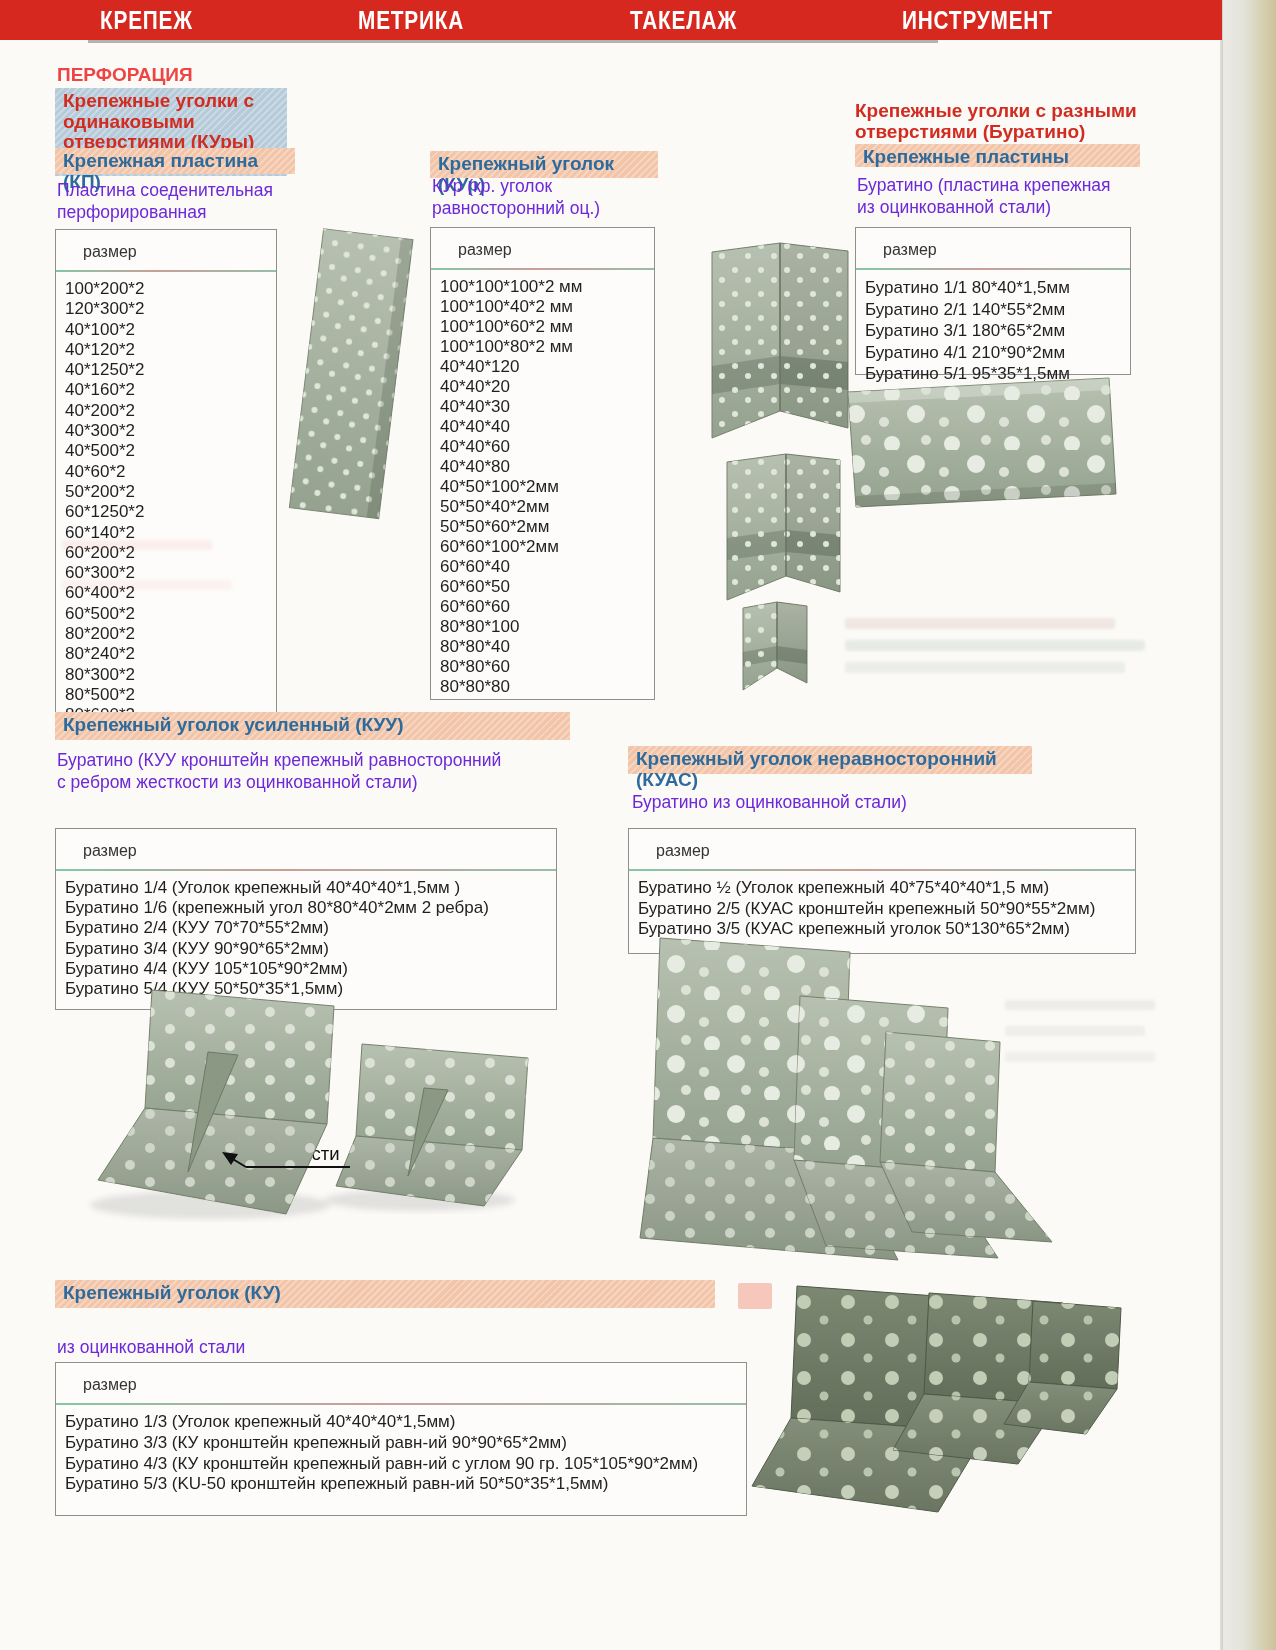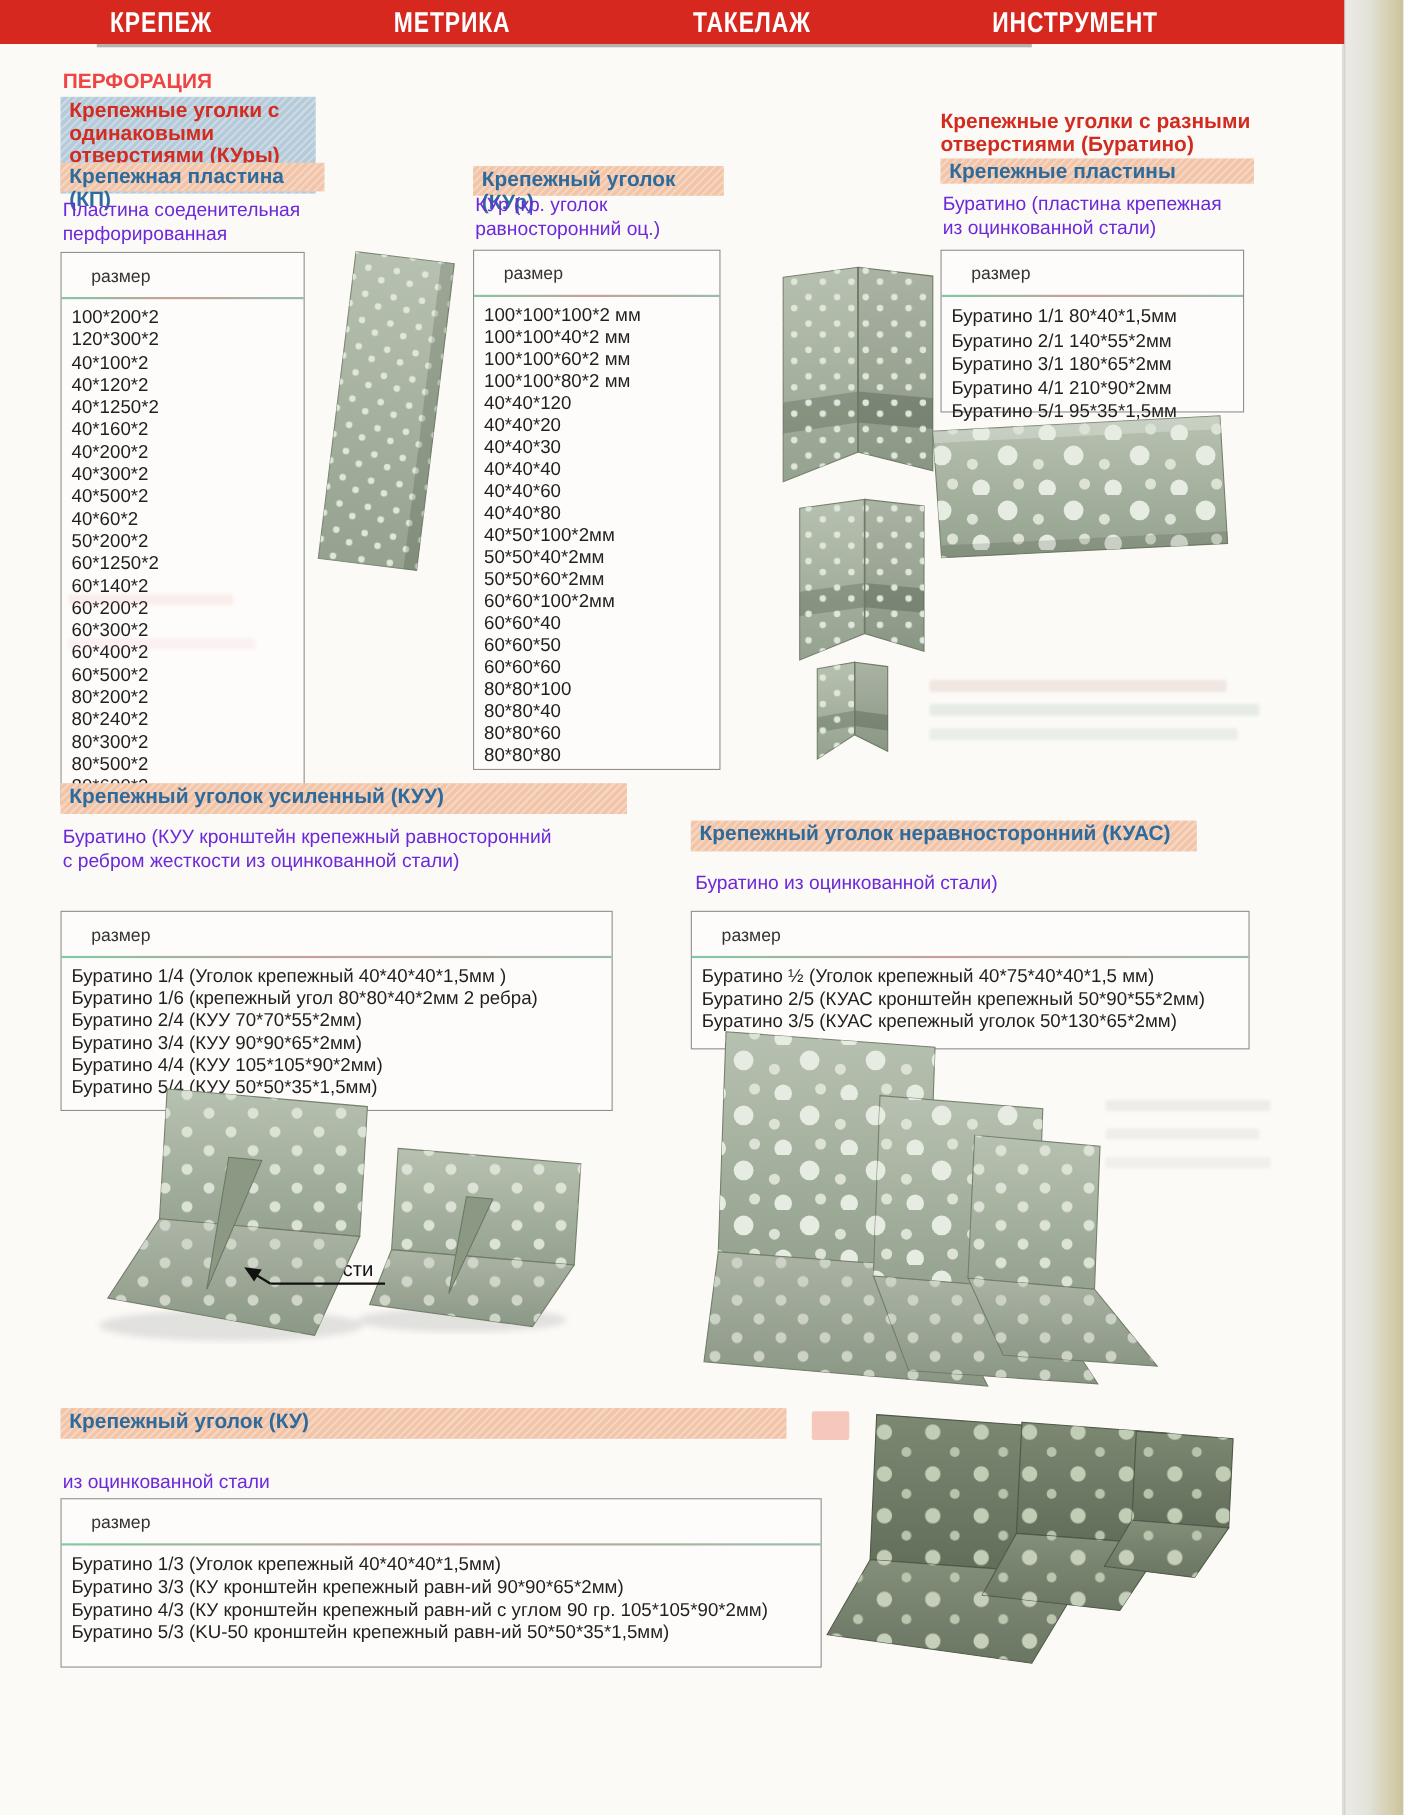--- a/index.html
+++ b/index.html
@@ -151,21 +151,21 @@
         <div class="trow">Буратино 1/6  (крепежный угол 80*80*40*2мм 2 ребра)</div>
         <div class="trow">Буратино 2/4 (КУУ  70*70*55*2мм)</div>
         <div class="trow">Буратино 3/4 (КУУ 90*90*65*2мм)</div>
         <div class="trow">Буратино 4/4 (КУУ 105*105*90*2мм)</div>
         <div class="trow">Буратино 5/4 (КУУ 50*50*35*1,5мм)</div>
       </div>
   </div>
   <div class="rib-label">ребро
 жесткости</div>
 
-  <div class="hl hl-pink-bg txt-blue" style="left:628px;top:746px;width:460px;height:28px">Крепежный уголок неравносторонний (КУАС)</div>
+  <div class="hl hl-pink-bg txt-blue" style="left:628px;top:746px;width:404px;height:28px">Крепежный уголок неравносторонний (КУАС)</div>
   <div class="sub" style="left:632px;top:792px">Буратино из оцинкованной стали)</div>
   <div class="tbox" style="left:628px;top:828px;width:508px;height:126px">
     <div class="thead">размер</div>
     <div class="tdiv"></div>
     <div class="trows" style="line-height:20.5px">
         <div class="trow">Буратино ½ (Уголок крепежный 40*75*40*40*1,5 мм)</div>
         <div class="trow">Буратино 2/5 (КУАС кронштейн крепежный 50*90*55*2мм)</div>
         <div class="trow">Буратино 3/5 (КУАС крепежный уголок 50*130*65*2мм)</div>
       </div>
   </div>

